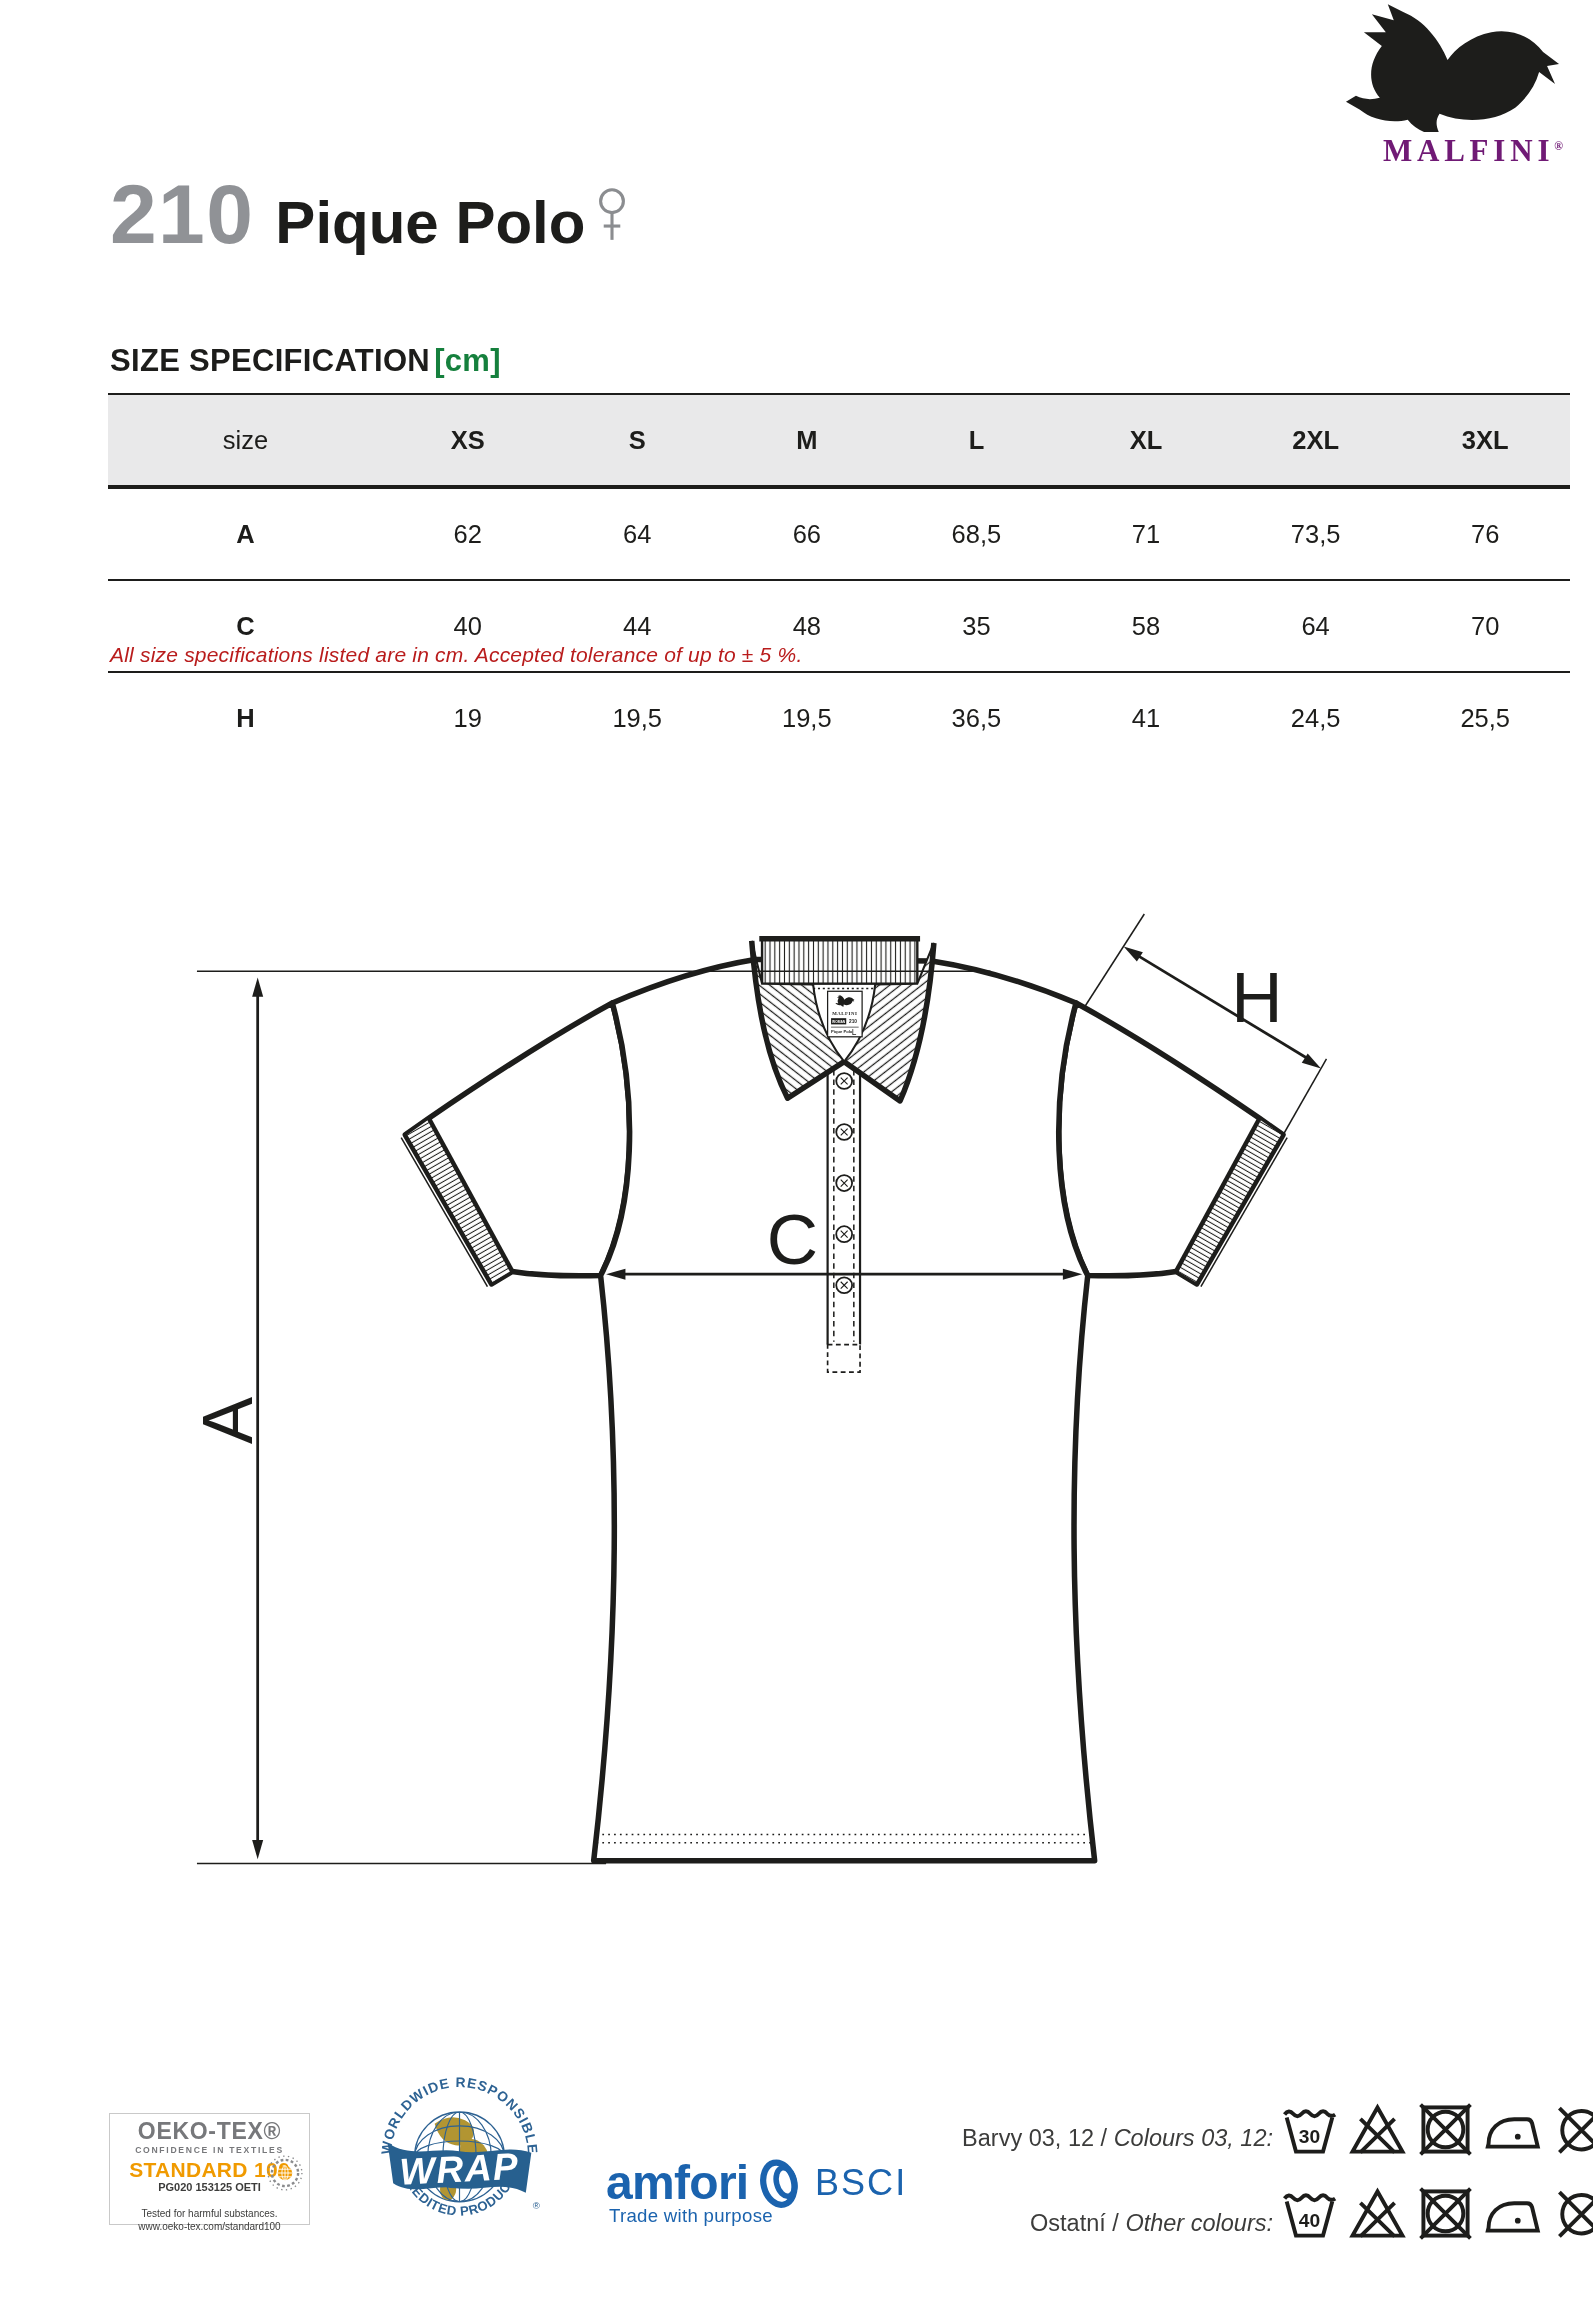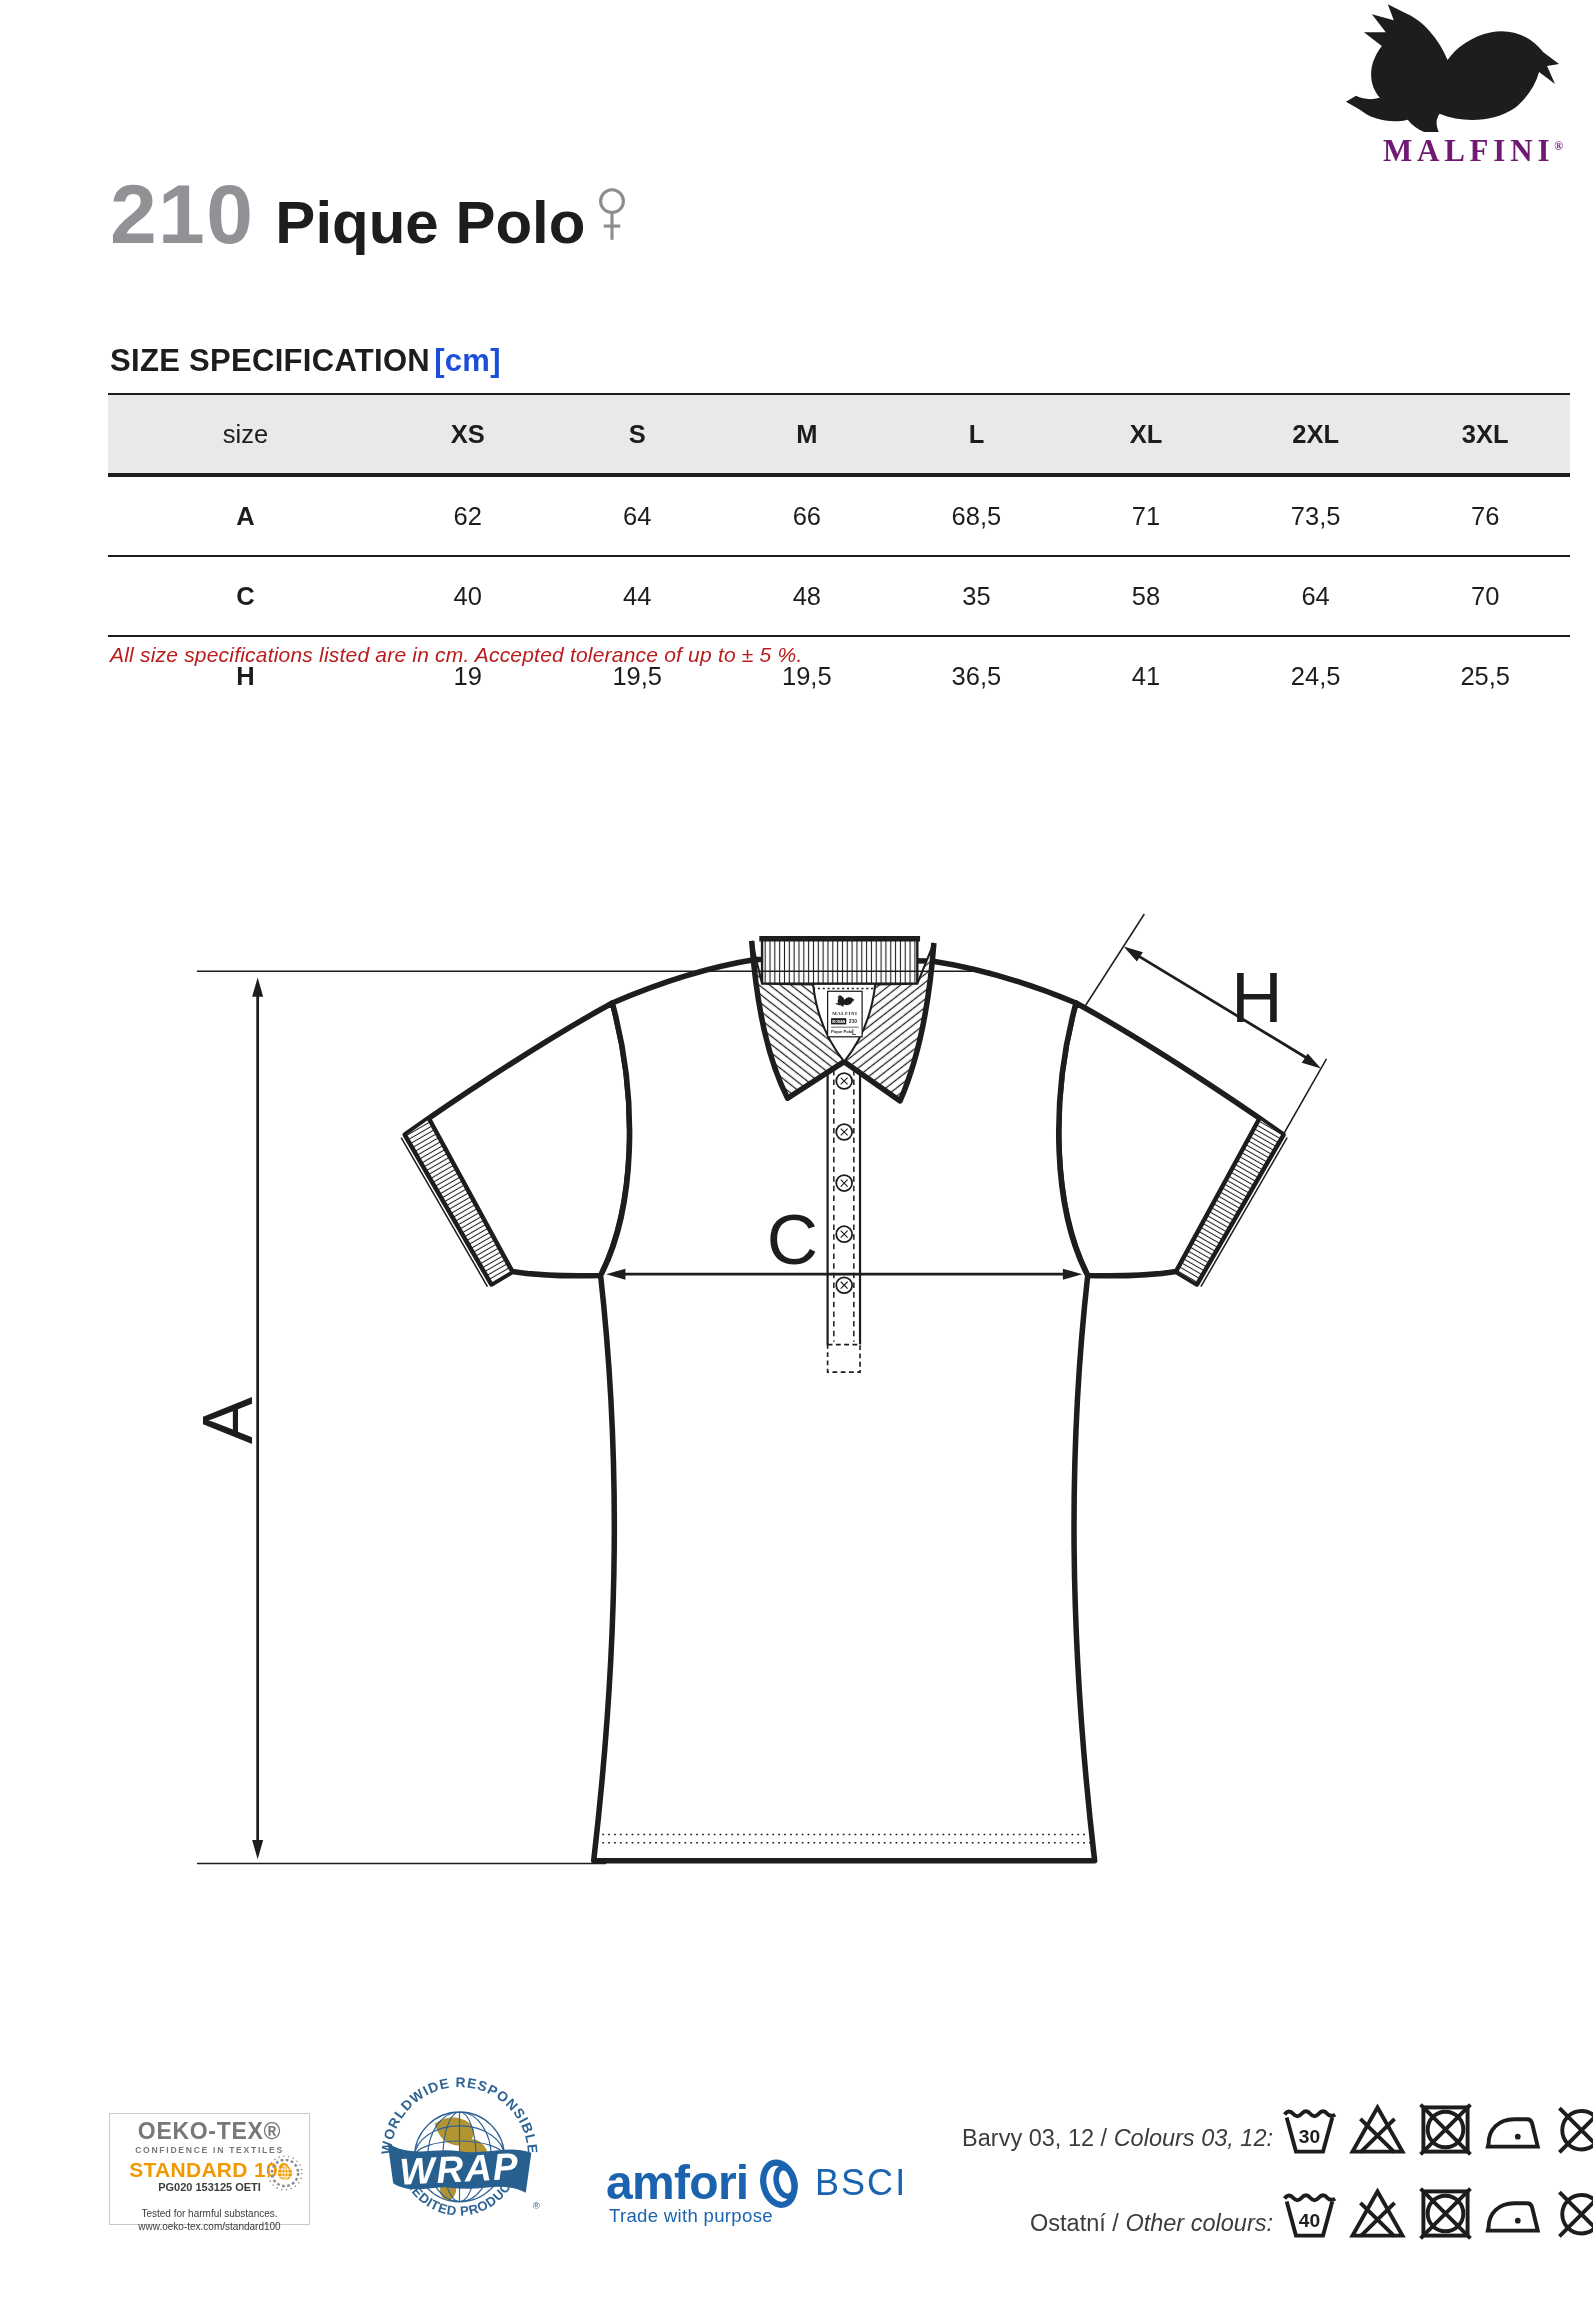--- a/index.html
+++ b/index.html
@@ -17,25 +17,25 @@
   #brand-word sup{font-size:11.7px;letter-spacing:0;}
 
   
   #title-block{left:110px;top:166px;white-space:nowrap;}
   #product-code{font-size:84px;font-weight:700;color:#909296;letter-spacing:1.4px;}
   #product-name{font-size:60px;font-weight:700;color:#1d1d1b;margin-left:21px;letter-spacing:0;}
   #gender-icon{margin-left:11px;vertical-align:-1.4px;}
 
   
   #section-heading{left:110px;top:343px;font-size:31px;font-weight:700;letter-spacing:0.3px;}
-  #section-unit{color:#1d4ed8;font-weight:700;margin-left:4.1px;}
+  #section-unit{color:#15803d;font-weight:700;margin-left:4.1px;}
 
   
   #size-table{left:108px;top:393px;width:1462px;border-collapse:collapse;table-layout:fixed;}
-  #size-table th,#size-table td{padding:6px;text-align:center;font-size:25.5px;height:66px;}
+  #size-table th,#size-table td{padding:12px;text-align:center;font-size:25.5px;height:66px;}
   #size-table thead tr{background:#e9e9ea;}
   #size-table thead tr{border-top:2.8px solid #1d1d1b;border-bottom:4.1px solid #1d1d1b;}
   #size-table thead th{font-weight:700;}
   #size-table thead th.size-col{font-weight:400;}
   #size-table tbody tr+tr{border-top:2.1px solid #1d1d1b;}
   #size-table tbody th{font-weight:700;}
   #size-table col.c0{width:18.8%;}
 
   #spec-note{left:110px;top:643px;font-size:21px;font-style:italic;color:#b91c1c;letter-spacing:0.2px;}
 

